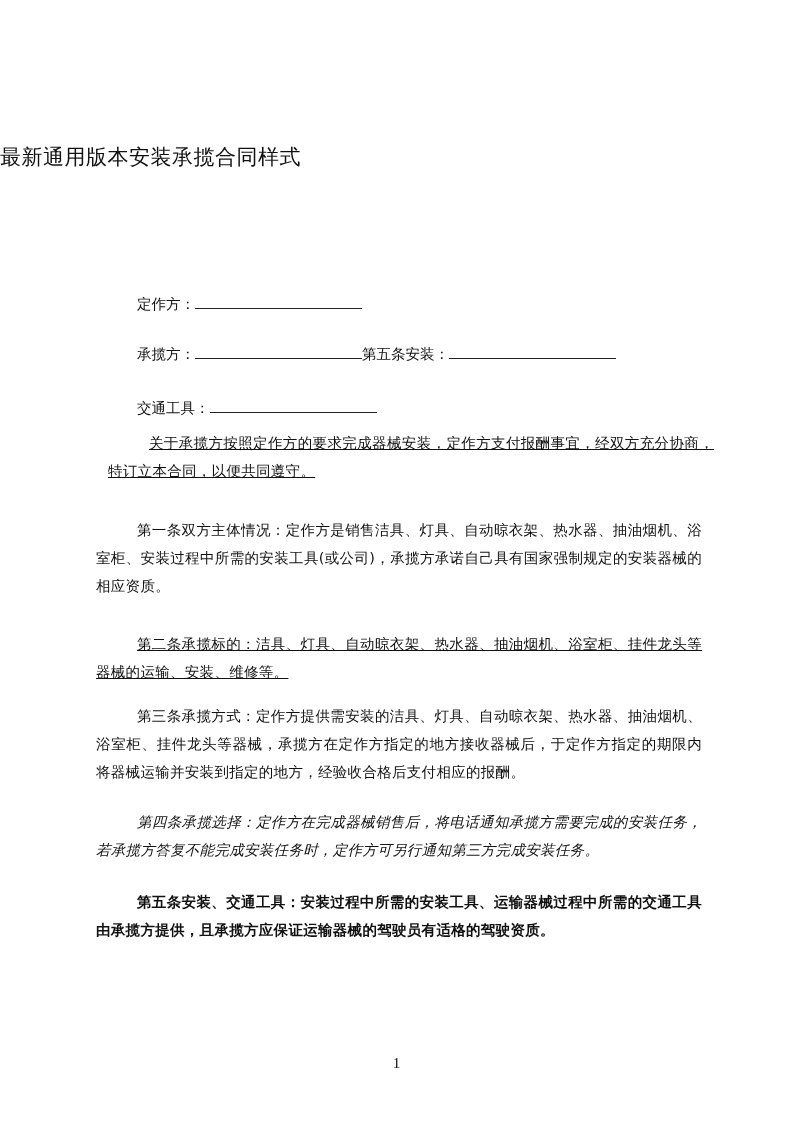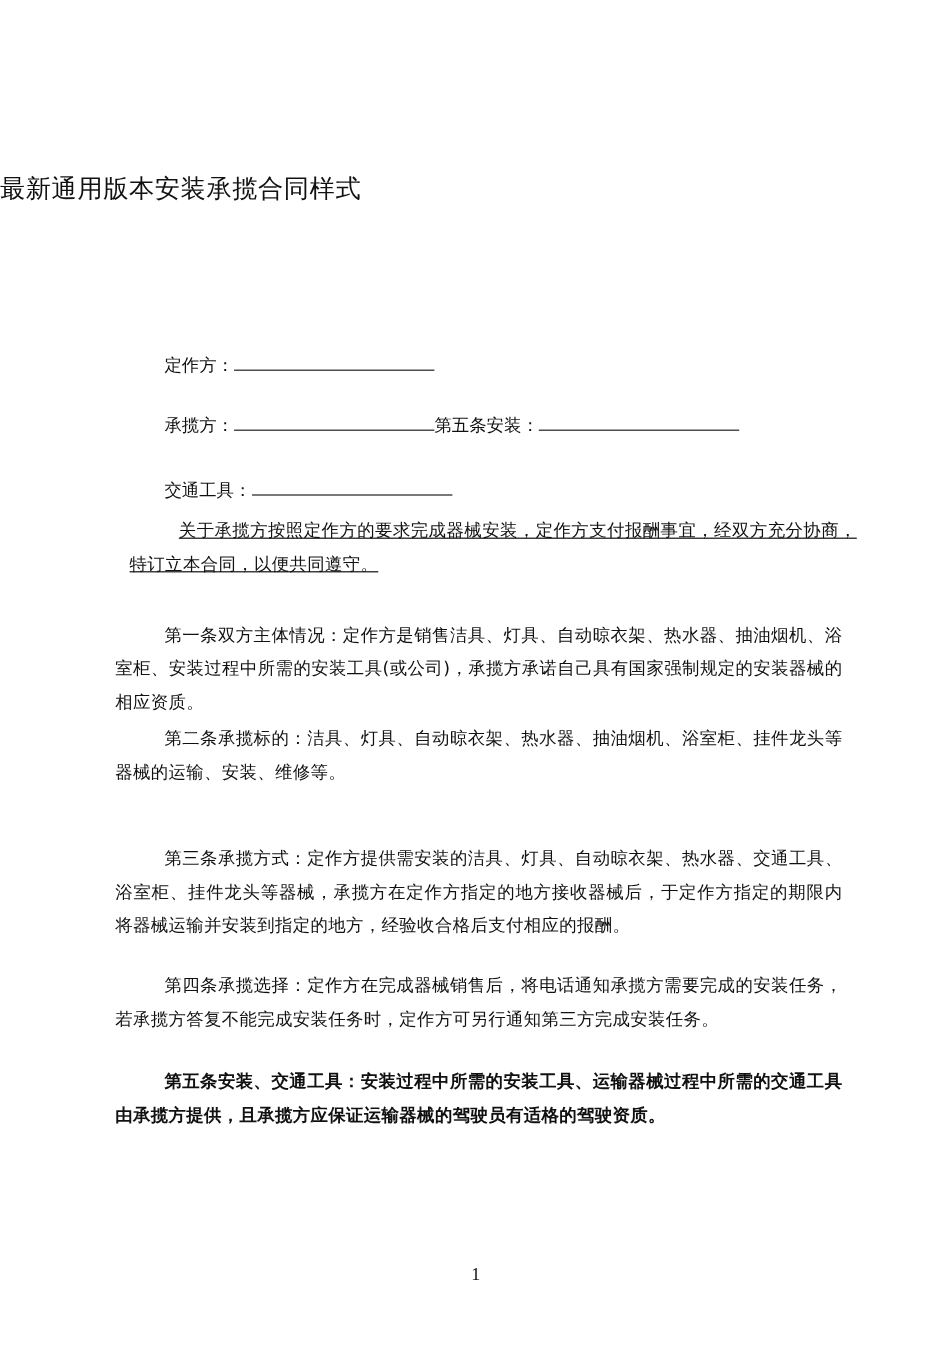--- a/index.html
+++ b/index.html
@@ -42,19 +42,19 @@
   <div class="field-line" style="top:344px;">
     <span>承揽方：</span><span class="blank b167"></span><span>第五条安装：</span><span class="blank b167"></span>
   </div>
 
   <div class="field-line" style="top:398px;">
     <span>交通工具：</span><span class="blank b167"></span>
   </div>
 
   <p class="para" style="top:417px; margin:12px;text-decoration:underline;">关于承揽方按照定作方的要求完成器械安装，定作方支付报酬事宜，经双方充分协商，特订立本合同，以便共同遵守。</p>
   <p class="para" style="top:516px; margin:0;">第一条双方主体情况：定作方是销售洁具、灯具、自动晾衣架、热水器、抽油烟机、浴室柜、安装过程中所需的安装工具(或公司)，承揽方承诺自己具有国家强制规定的安装器械的相应资质。</p>
-  <p class="para" style="top:602px; margin:0;">第二条承揽标的：洁具、灯具、自动晾衣架、热水器、抽油烟机、浴室柜、挂件龙头等器械的运输、安装、维修等。</p>
-  <p class="para" style="top:702px; margin:0;">第三条承揽方式：定作方提供需安装的洁具、灯具、自动晾衣架、热水器、交通工具、浴室柜、挂件龙头等器械，承揽方在定作方指定的地方接收器械后，于定作方指定的期限内将器械运输并安装到指定的地方，经验收合格后支付相应的报酬。</p>
-  <p class="para" style="top:808px; margin:0;">第四条承揽选择：定作方在完成器械销售后，将电话通知承揽方需要完成的安装任务，若承揽方答复不能完成安装任务时，定作方可另行通知第三方完成安装任务。</p>
+  <p class="para" style="top:630px; margin:0;text-decoration:underline;">第二条承揽标的：洁具、灯具、自动晾衣架、热水器、抽油烟机、浴室柜、挂件龙头等器械的运输、安装、维修等。</p>
+  <p class="para" style="top:702px; margin:0;">第三条承揽方式：定作方提供需安装的洁具、灯具、自动晾衣架、热水器、抽油烟机、浴室柜、挂件龙头等器械，承揽方在定作方指定的地方接收器械后，于定作方指定的期限内将器械运输并安装到指定的地方，经验收合格后支付相应的报酬。</p>
+  <p class="para" style="top:808px; margin:0;font-style:italic;">第四条承揽选择：定作方在完成器械销售后，将电话通知承揽方需要完成的安装任务，若承揽方答复不能完成安装任务时，定作方可另行通知第三方完成安装任务。</p>
   <p class="para" style="top:888px; margin:0;font-weight:bold;">第五条安装、交通工具：安装过程中所需的安装工具、运输器械过程中所需的交通工具由承揽方提供，且承揽方应保证运输器械的驾驶员有适格的驾驶资质。</p>
 
   <div class="page-num">1</div>
 </div>
 
 </body></html>

